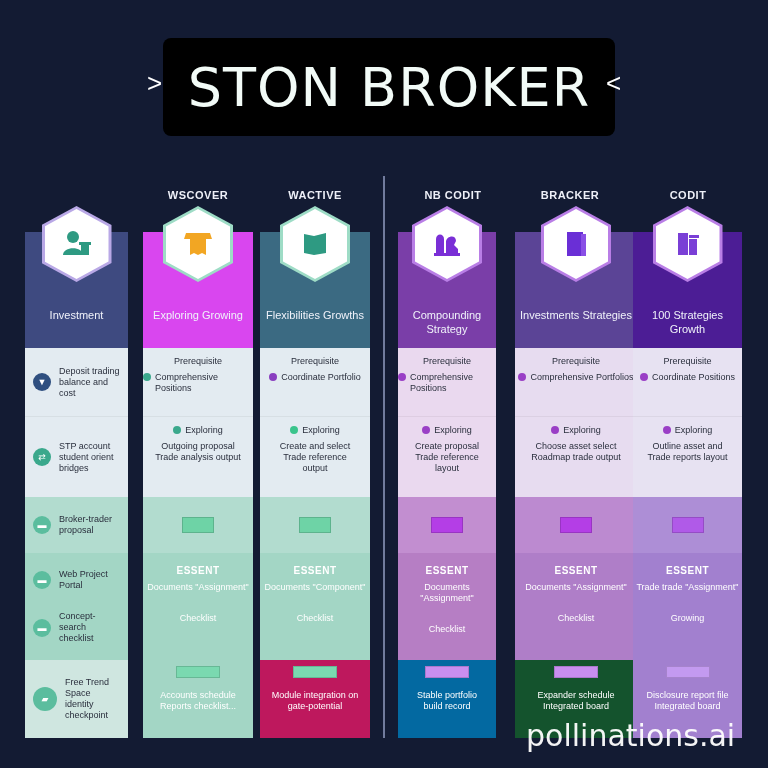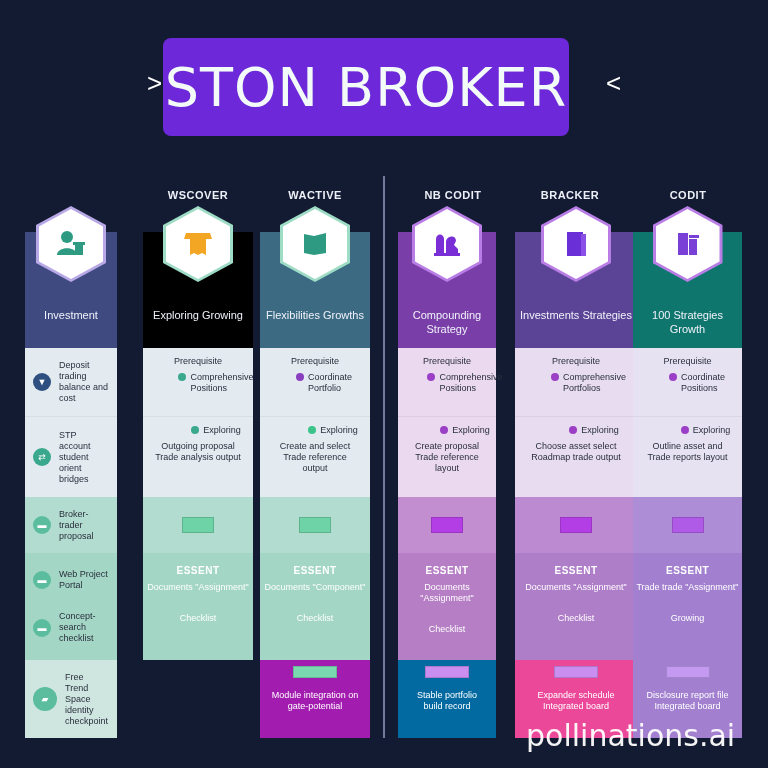--- a/index.html
+++ b/index.html
@@ -2,22 +2,22 @@
 <html><head>
 <meta charset="utf-8">
 <style>
   html, body { margin:0; padding:0; }
   body {
     width:768px; height:768px; overflow:hidden; position:relative;
     background:#131b33;
     font-family:"Liberation Sans", sans-serif;
   }
   .banner {
-    position:absolute; left:163px; top:38px; width:406px; height:98px;
-    background:#6d28d9; border-radius:8px;
+    position:absolute; left:163px; top:38px; width:452px; height:98px;
+    background:#000000; border-radius:8px;
     display:flex; align-items:center; justify-content:center;
   }
   .banner-title {
     color:#f2fbf7; font-size:54px; letter-spacing:1px; font-weight:400;
     font-family:"DejaVu Sans", sans-serif;
   }
   .chev { position:absolute; top:70px; color:#ffffff; font-size:26px; line-height:26px; }
   .chev.left { left:147px; }
   .chev.right { left:606px; }
 
@@ -56,21 +56,21 @@
   .lead-row { display:flex; align-items:center; padding:0 8px; height:100%; box-sizing:border-box; }
   .lead-icon {
     width:18px; height:18px; border-radius:50%; flex:0 0 18px; margin-right:8px;
     display:flex; align-items:center; justify-content:center; color:#fff; font-size:9px;
   }
   .lead-text { font-size:9px; line-height:11px; color:#2a2f3d; }
   .lead-sub { display:flex; flex-direction:column; justify-content:space-around; height:100%; padding:6px 0; box-sizing:border-box; }
 
   .center-text { text-align:center; font-size:9px; line-height:11px; color:#2a2f3d; }
   .label-sm { font-size:9px; color:#2a2f3d; text-align:center; padding-top:12px; }
-  .dot-line { display:flex; align-items:flex-start; justify-content:center; font-size:9px; line-height:11px; color:#2a2f3d; margin-top:6px;padding-left:36px; }
+  .dot-line { display:flex; align-items:flex-start; justify-content:center; font-size:9px; line-height:11px; color:#2a2f3d; margin-top:6px; }
   .dot { width:8px; height:8px; border-radius:50%; margin-right:4px; margin-top:1px; flex:0 0 8px; }
   .pill { width:30px; height:14px; margin:20px auto 0; border:1px solid rgba(0,0,0,.15); }
   .pill-small { width:42px; height:10px; margin:6px auto 0; border:1px solid rgba(0,0,0,.15); }
   .light { color:#ffffff; text-align:center; font-size:9px; line-height:11px; }
   .light.head { font-weight:700; font-size:10px; padding-top:12px; letter-spacing:.5px; }
 
   .watermark {
     position:absolute; left:526px; top:718px; color:#ffffff; font-size:30px;
     font-family:"DejaVu Sans", sans-serif; opacity:.95;
   }
@@ -85,21 +85,21 @@
 <div class="chev right">&lt;</div>
 
 <div class="col-head" style="left:143px;">WSCOVER</div>
 <div class="col-head" style="left:260px;">WACTIVE</div>
 <div class="col-head" style="left:398px;">NB CODIT</div>
 <div class="col-head" style="left:515px;">BRACKER</div>
 <div class="col-head" style="left:633px;">CODIT</div>
 
 <div class="divider"></div>
 
-<div class="col" style="left:25px; width:92px;">
+<div class="col" style="left:25px; width:103px;">
   <div class="cell top" style="background:#3e4a80;">
     <div class="hex" style="background:#b9a8e6;">
       <div class="hex-inner">
         <svg width="34" height="34" viewBox="0 0 34 34">
           <circle cx="13" cy="10" r="6" fill="#2e9a82"></circle>
           <path d="M3 28 C3 19 23 19 23 28 Z" fill="#2e9a82"></path>
           <rect x="21" y="17" width="8" height="11" fill="#2e9a82"></rect>
           <rect x="19" y="15" width="12" height="3" fill="#2e9a82"></rect>
         </svg>
       </div>
@@ -138,21 +138,21 @@
   </div>
   <div class="cell r5" style="background:#cfe6e0;">
     <div class="lead-row">
       <div class="lead-icon" style="background:#5bbd9e; width:24px; height:24px; flex-basis:24px;">▰</div>
       <div class="lead-text">Free Trend Space identity checkpoint</div>
     </div>
   </div>
 </div>
 
 <div class="col" style="left:143px; width:110px;">
-  <div class="cell top" style="background:#000000;">
+  <div class="cell top" style="background:#d946ef;">
     <div class="hex" style="background:#9edcc6;">
       <div class="hex-inner">
         <svg width="34" height="34" viewBox="0 0 34 34">
           <path d="M5 6 L29 6 L31 12 L25 12 L25 28 L21 26 L17 28 L13 26 L9 28 L9 12 L3 12 Z" fill="#f2a623"></path>
         </svg>
       </div>
     </div>
     <div class="card-title">Exploring Growing</div>
   </div>
   <div class="cell r1" style="background:#e3ebf1;">
@@ -169,20 +169,24 @@
       </div>
     <div class="center-text" style="margin-top:5px; padding:0 10px;">Outgoing proposal Trade analysis output</div>
   </div>
   <div class="cell r3" style="background:#b2dccf;">
     <div class="pill" style="background:#6ed3a6; margin-top:20px;"></div>
   </div>
   <div class="cell r4" style="background:#a3d6c5;">
     <div class="light head">ESSENT</div>
     <div class="light" style="margin-top:6px;">Documents "Assignment"</div>
     <div class="light" style="margin-top:20px;">Checklist</div>
+  </div>
+  <div class="cell r5" style="background:#a3d6c5;">
+    <div class="pill-small" style="background:#7ad9b0;"></div>
+    <div class="light" style="margin-top:12px; padding:0 10px;">Accounts schedule Reports checklist...</div>
   </div>
 </div>
 
 <div class="col" style="left:260px; width:110px;">
   <div class="cell top" style="background:#3b6a82;">
     <div class="hex" style="background:#9edcc6;">
       <div class="hex-inner">
         <svg width="34" height="34" viewBox="0 0 34 34">
           <path d="M6 7 L16 9 L28 6 L28 26 L16 28 L6 26 Z" fill="#2e9a82"></path>
         </svg>
@@ -205,21 +209,21 @@
     <div class="center-text" style="margin-top:5px; padding:0 10px;">Create and select Trade reference output</div>
   </div>
   <div class="cell r3" style="background:#b2dccf;">
     <div class="pill" style="background:#6ed3a6;"></div>
   </div>
   <div class="cell r4" style="background:#a3d6c5;">
     <div class="light head">ESSENT</div>
     <div class="light" style="margin-top:6px;">Documents "Component"</div>
     <div class="light" style="margin-top:20px;">Checklist</div>
   </div>
-  <div class="cell r5" style="background:#a21caf;">
+  <div class="cell r5" style="background:#be185d;">
     <div class="pill-small" style="background:#7ad9b0;"></div>
     <div class="light" style="margin-top:12px; padding:0 10px;">Module integration on gate-potential</div>
   </div>
 </div>
 
 <div class="col" style="left:398px; width:98px;">
   <div class="cell top" style="background:#7a3ea8;">
     <div class="hex" style="background:#b97ee6;">
       <div class="hex-inner">
         <svg width="34" height="34" viewBox="0 0 34 34">
@@ -286,28 +290,28 @@
     <div class="center-text" style="margin-top:5px; padding:0 10px;">Choose asset select Roadmap trade output</div>
   </div>
   <div class="cell r3" style="background:#bc8ad0;">
     <div class="pill" style="background:#b43ee6;"></div>
   </div>
   <div class="cell r4" style="background:#af7ec8;">
     <div class="light head">ESSENT</div>
     <div class="light" style="margin-top:6px;">Documents "Assignment"</div>
     <div class="light" style="margin-top:20px;">Checklist</div>
   </div>
-  <div class="cell r5" style="background:#ec4899;">
+  <div class="cell r5" style="background:#14532d;">
     <div class="pill-small" style="background:#c98ef0;"></div>
     <div class="light" style="margin-top:12px; padding:0 10px;">Expander schedule Integrated board</div>
   </div>
 </div>
 
 <div class="col" style="left:633px; width:109px;">
-  <div class="cell top" style="background:#0f766e;">
+  <div class="cell top" style="background:#4c1d95;">
     <div class="hex" style="background:#b97ee6;">
       <div class="hex-inner">
         <svg width="34" height="34" viewBox="0 0 34 34">
           <rect x="7" y="6" width="10" height="22" fill="#7a3fd6"></rect>
           <rect x="18" y="12" width="8" height="16" fill="#7a3fd6"></rect>
           <rect x="18" y="8" width="10" height="3" fill="#7a3fd6"></rect>
         </svg>
       </div>
     </div>
     <div class="card-title">100 Strategies Growth</div>

